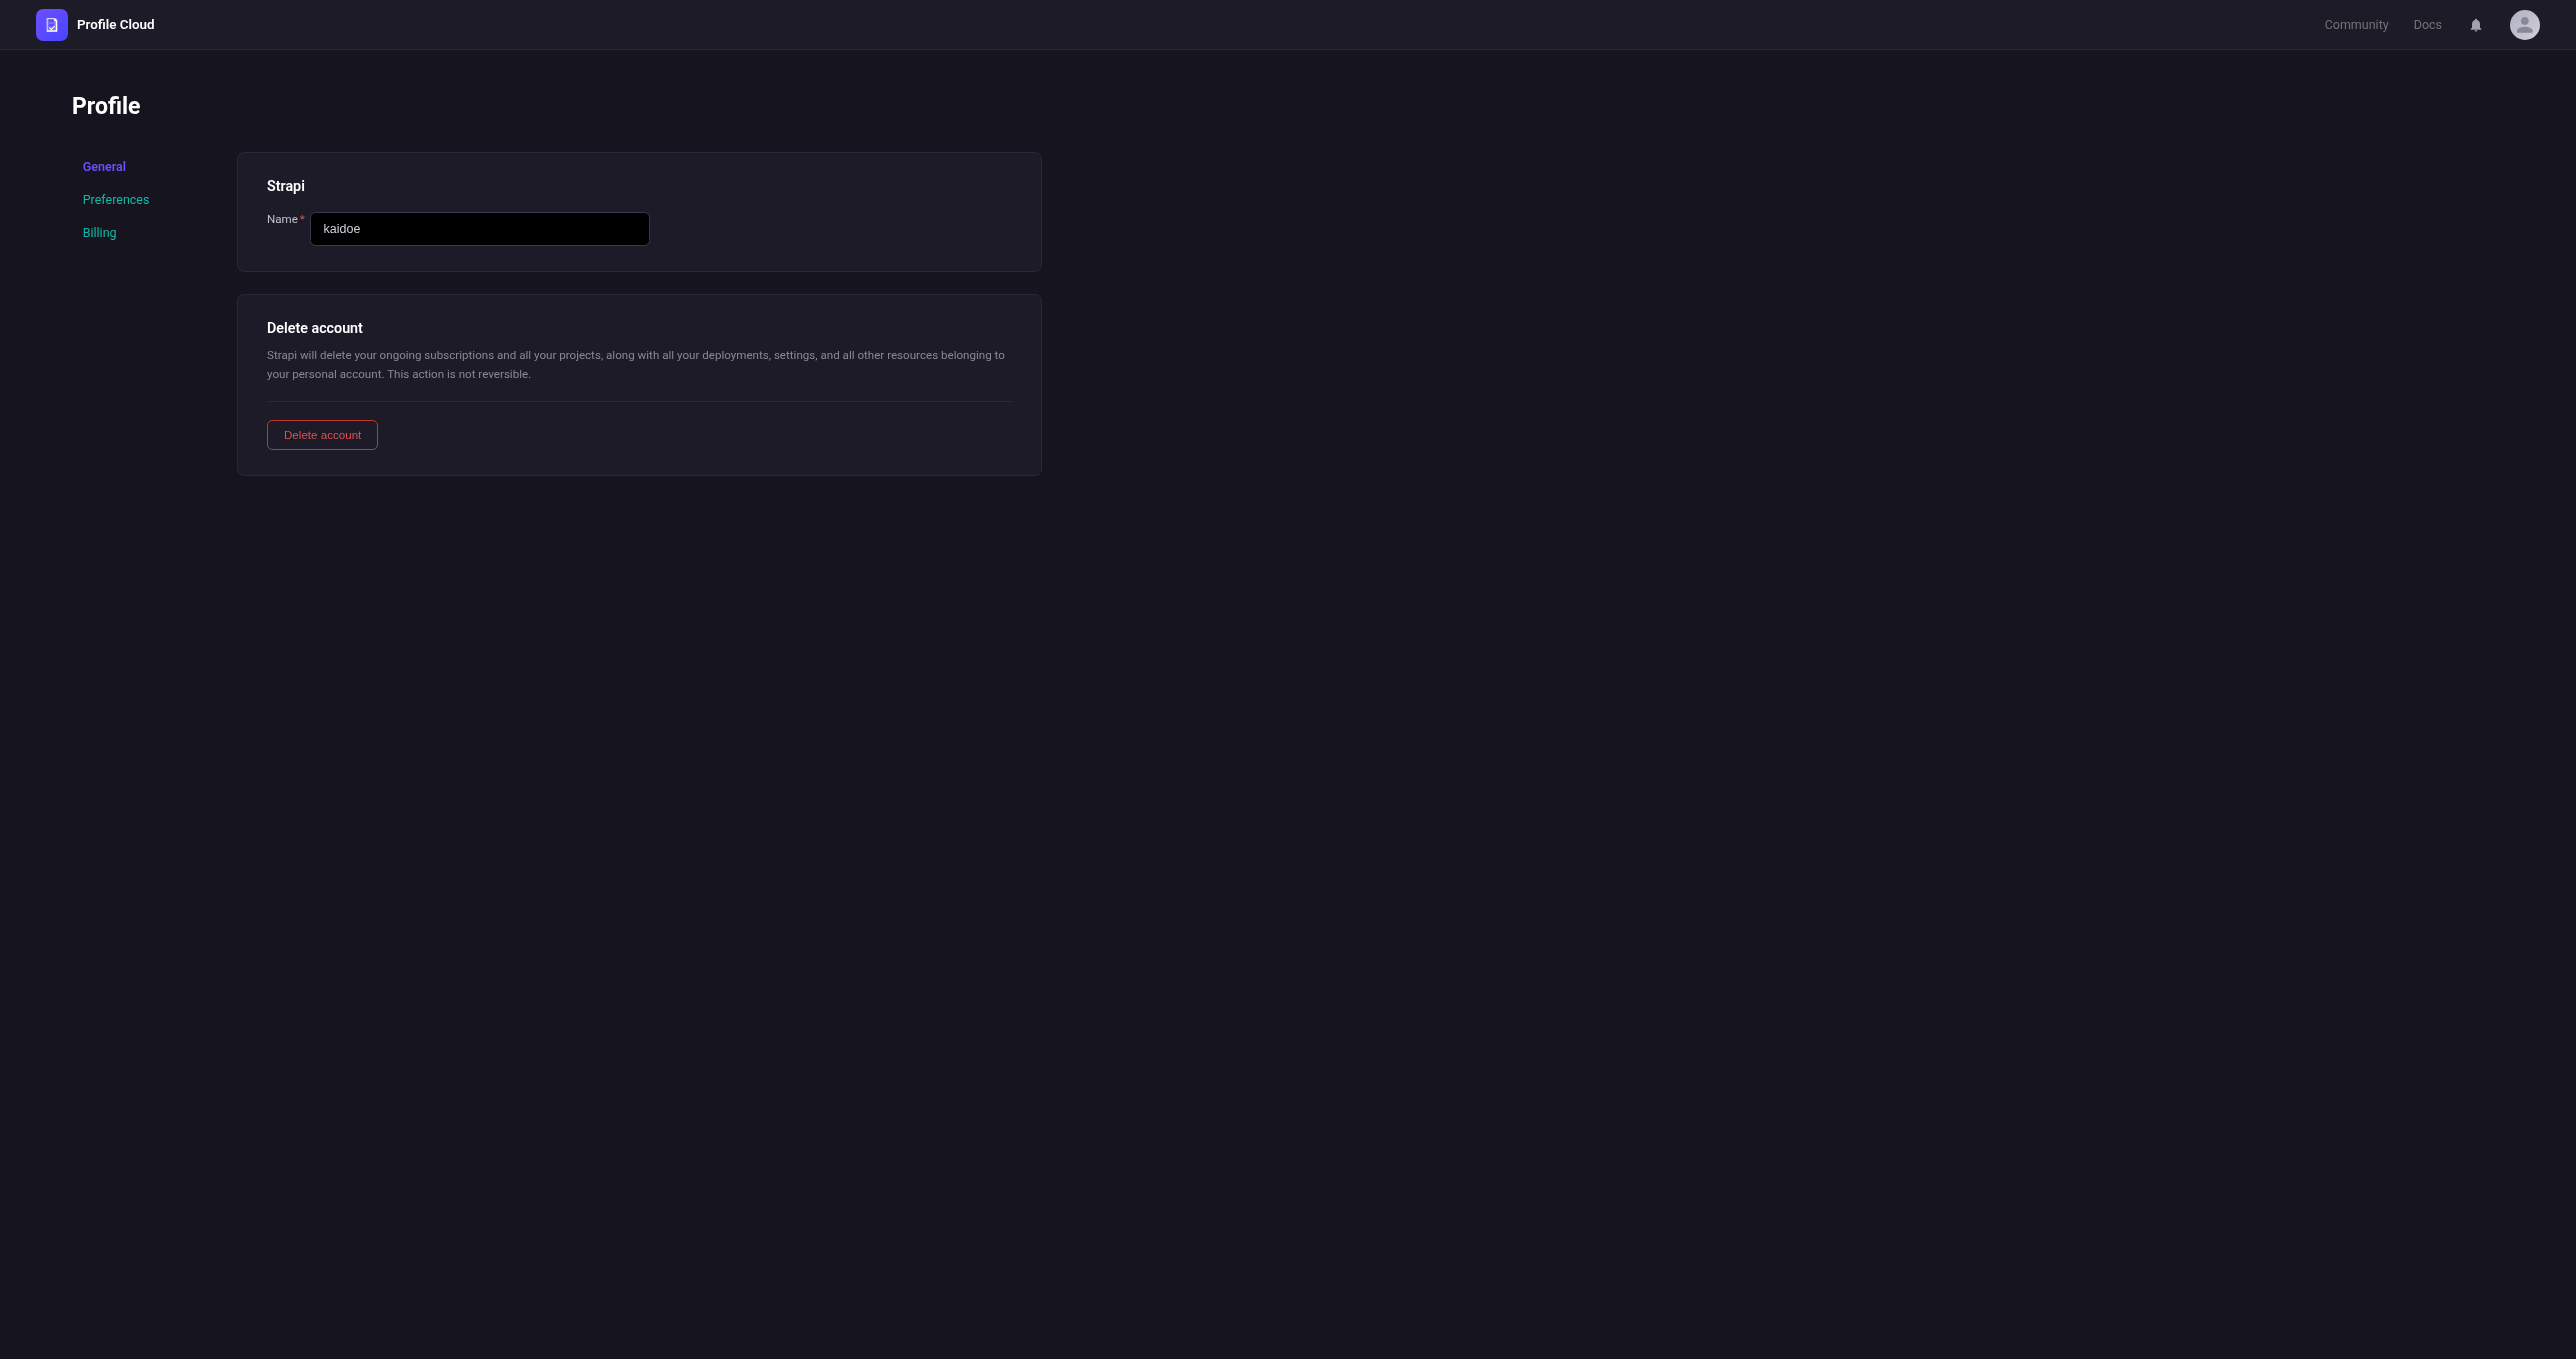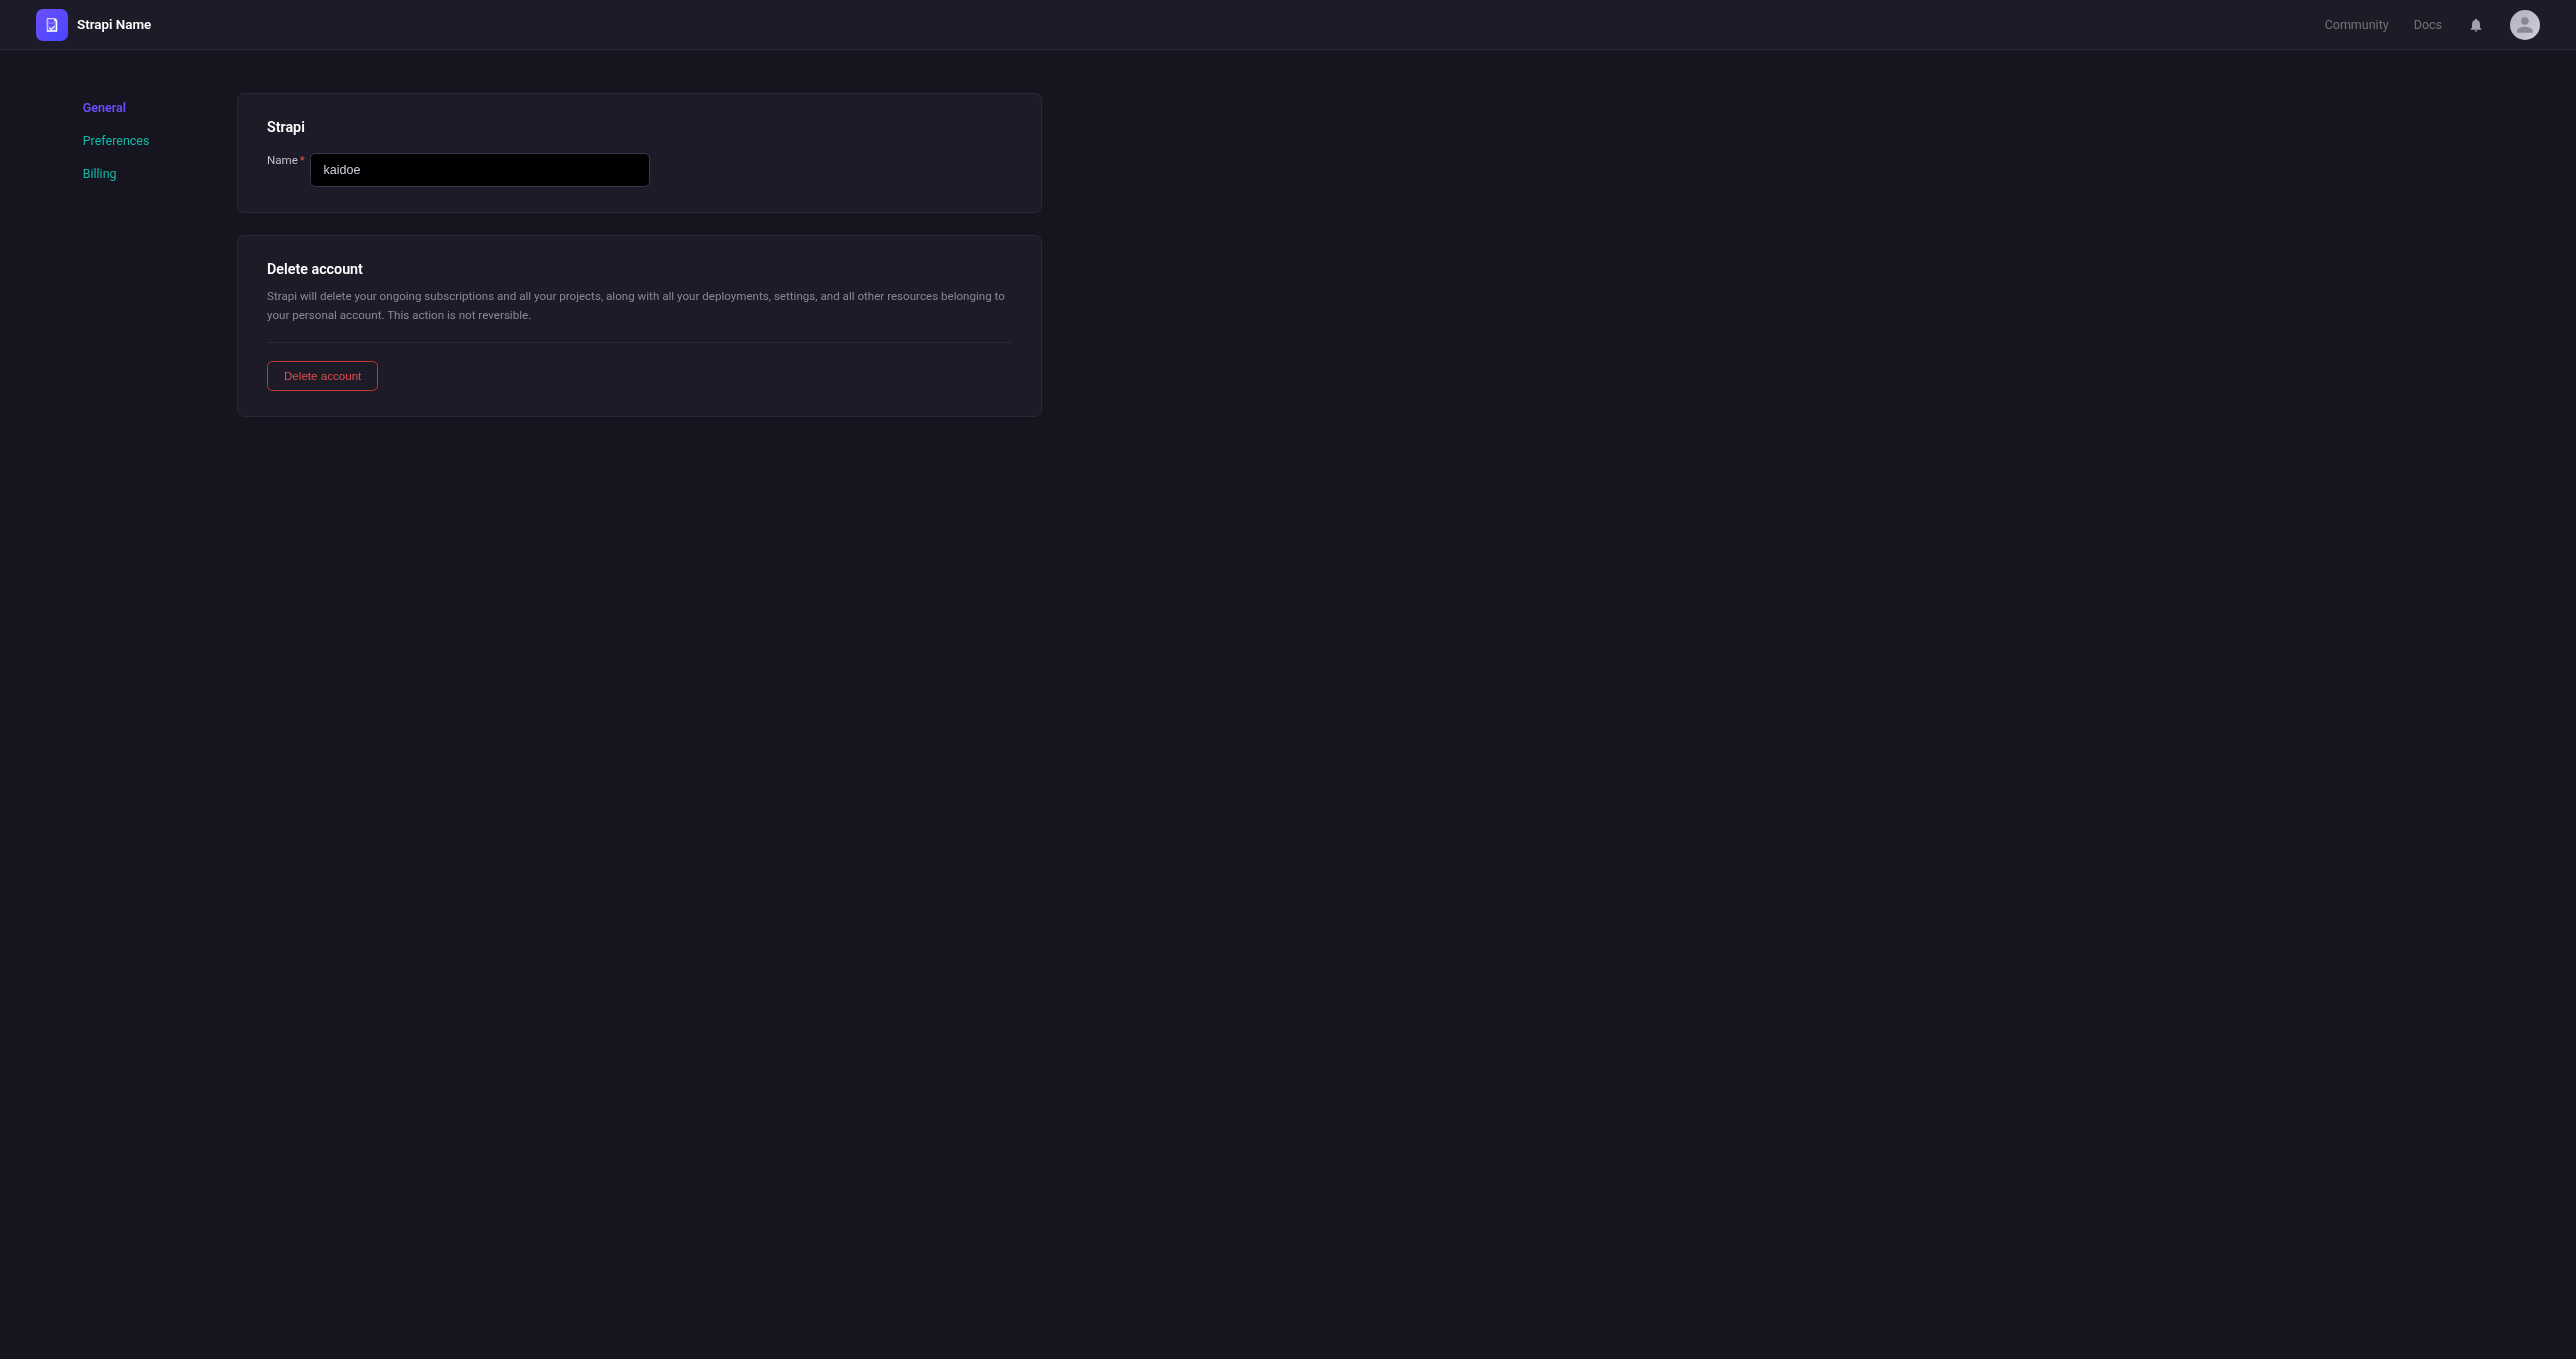--- a/index.html
+++ b/index.html
@@ -215,39 +215,40 @@
 
 <nav class="navbar">
   <div class="navbar-left">
     <div class="logo-box">
       <svg viewBox="0 0 24 24" xmlns="http://www.w3.org/2000/svg">
         <path d="M14 5H8v3h6V5zm0 5.5H8v3h6v-3zM8 16h6v3H8v-3zM5 3h14v18H5V3z" opacity="0.2"></path>
         <path d="M16 3H5v18h14V6l-3-3zm1 16H6V4h9v3h2v12z"></path>
         <path d="M15 13l-4 4-2-2-1 1 3 3 5-5z"></path>
       </svg>
     </div>
-    <span class="brand-name">Strapi Name</span>
+    <span class="brand-name">Profile Cloud</span>
   </div>
   <div class="navbar-right">
     <a class="nav-link">Community</a>
     <a class="nav-link">Docs</a>
     <div class="bell-icon">
       <svg width="16" height="16" viewBox="0 0 24 24" fill="currentColor">
         <path d="M12 22c1.1 0 2-.9 2-2h-4c0 1.1.9 2 2 2zm6-6V11c0-3.07-1.63-5.64-4.5-6.32V4c0-.83-.67-1.5-1.5-1.5s-1.5.67-1.5 1.5v.68C7.64 5.36 6 7.92 6 11v5l-2 2v1h16v-1l-2-2z"></path>
       </svg>
     </div>
     <div class="avatar">
       <svg width="19.7" height="19.7" viewBox="0 0 24 24" fill="#888898">
         <path d="M12 12c2.7 0 4.8-2.1 4.8-4.8S14.7 2.4 12 2.4 7.2 4.5 7.2 7.2 9.3 12 12 12zm0 2.4c-3.2 0-9.6 1.6-9.6 4.8v2.4h19.2v-2.4c0-3.2-6.4-4.8-9.6-4.8z"></path>
       </svg>
     </div>
   </div>
 </nav>
 
 <div class="main-content">
+  <h1 class="page-title">Profile</h1>
 
   <div class="layout">
 
     <nav class="sidebar-nav">
       <div class="sidebar-item active">
         <span>General</span>
       </div>
       <div class="sidebar-item">
         <span>Preferences</span>
       </div>

